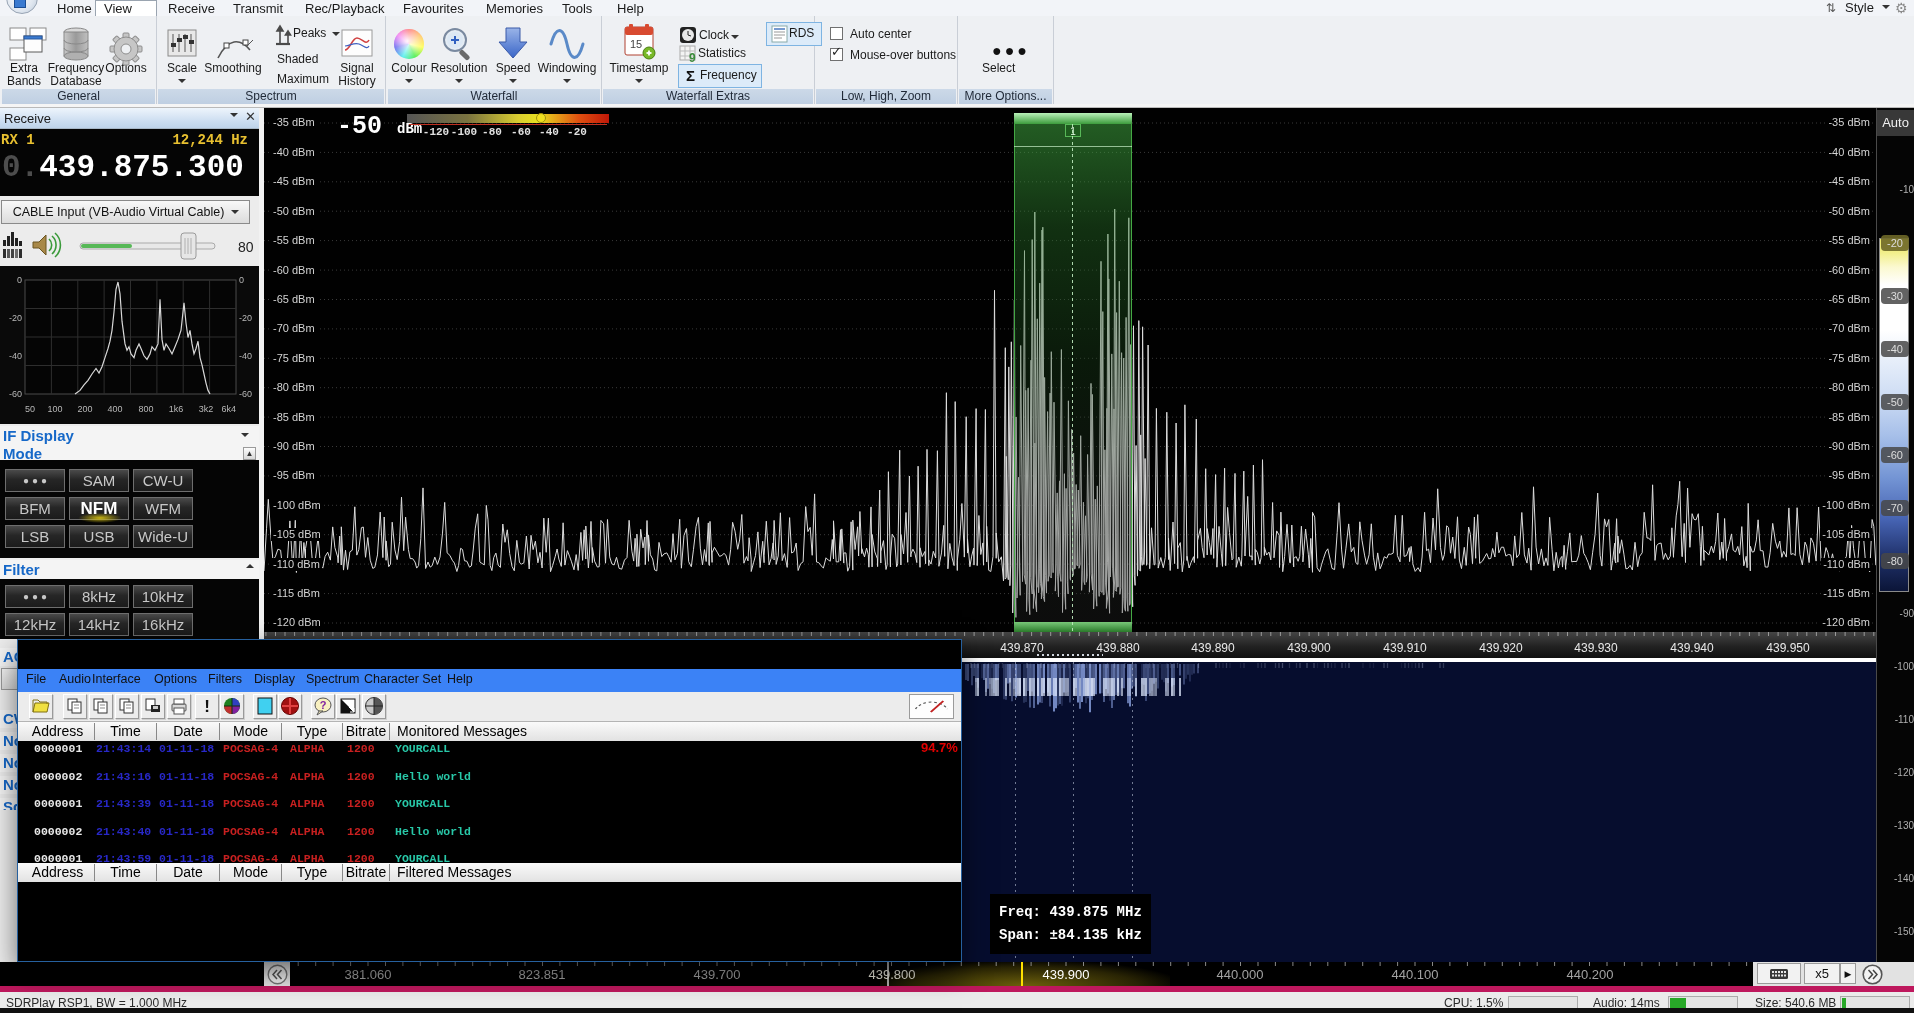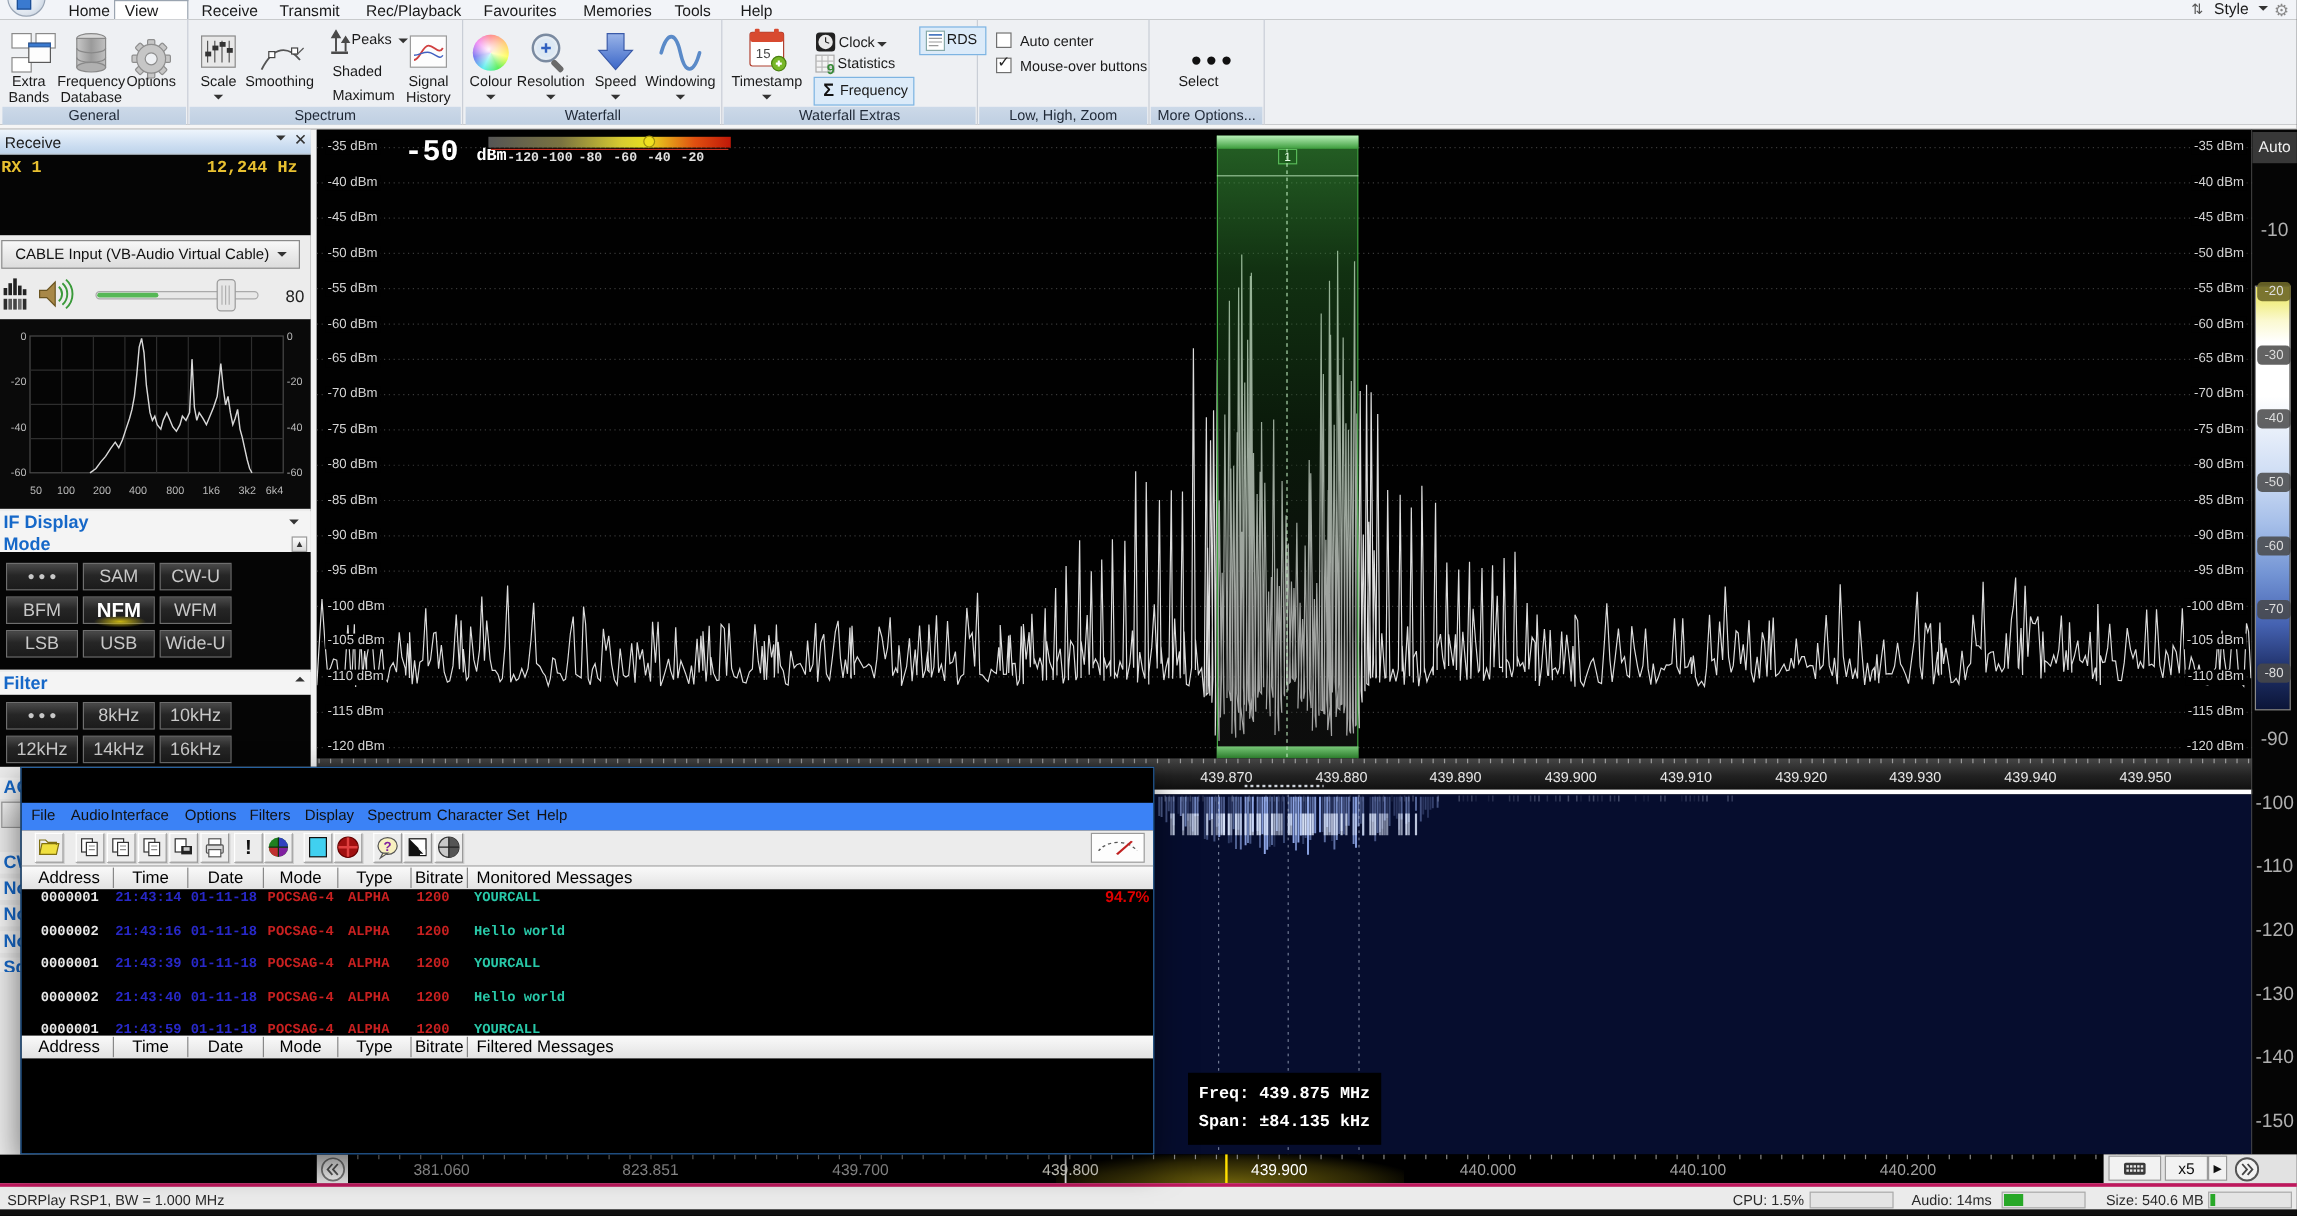--- a/index.html
+++ b/index.html
@@ -16,25 +16,25 @@
 .modebtn{position:absolute;width:60px;height:23px;background:linear-gradient(#4a4a4a,#262626 45%,#1b1b1b);border:1px solid #6e6e6e;color:#c8c8c8;font-size:15px;text-align:center;line-height:21px}
 .spec{left:264px;top:108px;width:1613px;height:524px;background:#010101}
 .speclbl{position:absolute;font-size:11px;color:#d4d4d4;background:#010101;padding:0 2px;line-height:13px}
 .fstrip{left:264px;top:632px;width:1613px;height:26px;background:linear-gradient(#454545,#222 55%,#101010)}
 .flab{position:absolute;top:9px;font-size:12px;color:#e8e8e8;transform:translateX(-50%)}
 .whiteline{left:264px;top:658px;width:1613px;height:4px;background:#fff}
 .wfall{left:264px;top:662px;width:1613px;height:300px;background:#060d2e}
 .wdash{position:absolute;top:0;width:1px;height:300px;background-image:linear-gradient(rgba(185,195,215,.6) 40%,transparent 40%);background-size:1px 6px}
 .tooltip{position:absolute;background:#000;color:#fff;font-family:"Liberation Mono",monospace;font-size:14px;font-weight:bold;padding:7px 9px;line-height:23px}
 .rightcol{left:1877px;top:108px;width:37px;height:854px;background:#050505}
-.rclbl{position:absolute;left:0;width:37px;text-align:center;font-size:16px;color:#c8c8c8}
+.rclbl{position:absolute;left:0;width:37px;text-align:right;font-size:10px;color:#c8c8c8}
 .rcbox{position:absolute;left:4px;width:28px;height:16px;line-height:16px;text-align:center;font-size:11px;color:#ddd;background:rgba(72,72,72,.82);border-radius:4px}
 .bstrip{left:264px;top:962px;width:1650px;height:24px;background:#000}
 .blab{position:absolute;top:5px;font-size:13px;color:#999;transform:translateX(-50%)}
-.statusbar{left:0;top:986px;width:1914px;height:22px;background:#ebebeb;border-top:3px solid #be185d;font-size:12px;color:#2a2a2a}
+.statusbar{left:0;top:986px;width:1914px;height:22px;background:#ebebeb;border-top:6px solid #be185d;font-size:12px;color:#2a2a2a}
 .sbar{position:absolute;top:4px;width:70px;height:14px;background:#e4e4e4;border:1px solid #ababab}
 .pdw{left:17px;top:639px;width:945px;height:323px;background:#000;border:1px solid #26609e;box-shadow:0 10px 26px rgba(0,0,0,.55);overflow:hidden}
 .pmenu{position:absolute;top:29px;left:0;width:943px;height:23px;background:#3b82f6;font-size:12.5px;color:#111}
 .ptool{position:absolute;top:52px;left:0;width:943px;height:30px;background:#ececec;border-bottom:1px solid #b4b4b4}
 .pbtn{position:absolute;top:2px;width:24px;height:25px;background:#ececec;border:1px solid #fff;border-right-color:#9a9a9a;border-bottom-color:#9a9a9a;box-shadow:1px 1px 0 #d0d0d0}
 .phead{position:absolute;left:0;width:943px;height:19px;background:linear-gradient(#fafafa,#e2e2e2);font-size:14px;color:#000}
 .phc{position:absolute;top:1px;text-align:center;border-right:1px solid #888;height:17px}
 .prow{position:absolute;font-family:"Liberation Mono",monospace;font-size:11.5px;font-weight:bold;white-space:pre}
 .mono{font-family:"Liberation Mono",monospace}
 </style></head><body>
@@ -248,20 +248,21 @@
     </svg>
     <div class="abs leftpanel">
       <div class="abs" style="left:0;top:0;width:259px;height:21px;background:linear-gradient(#eef5fc,#cadcf0 70%,#bed3ea);border-bottom:1px solid #a8b8c8">
         <span style="position:absolute;left:4px;top:3px;font-size:13px;color:#1a1a1a">Receive</span>
         <span style="position:absolute;left:230px;top:5px" class="caret"></span>
         <span style="position:absolute;left:245px;top:1px;font-size:13px;color:#333">✕</span>
       </div>
       <div class="abs" style="left:0;top:21px;width:259px;height:67px;background:#050505">
         <div class="abs mono" style="left:1px;top:3px;font-size:14px;font-weight:bold;color:#e8c030">RX 1</div>
         <div class="abs mono" style="right:11px;top:3px;font-size:14px;font-weight:bold;color:#e8c030">12,244 Hz</div>
+        <div class="abs mono" style="left:2px;top:21px;font-size:31px;font-weight:bold;color:#4d4d4d">0.<span style="color:#fff">439.875.300</span></div>
       </div>
       <div class="abs" style="left:1px;top:92px;width:249px;height:24px;background:linear-gradient(#f8f8f8,#dcdcdc);border:1px solid #8a8a8a">
         <div style="text-align:center;font-size:12.5px;color:#111;margin-top:4px;padding-right:14px">CABLE Input (VB-Audio Virtual Cable)</div>
         <span style="position:absolute;right:10px;top:9px" class="caret"></span>
       </div>
       <svg class="abs" style="left:0;top:120px" width="259" height="38" viewBox="0 0 259 38">
         <g fill="#222">
           <rect x="3" y="12" width="3" height="6"></rect>
           <rect x="7" y="8" width="3" height="10"></rect>
           <rect x="11" y="4" width="3" height="14"></rect>

